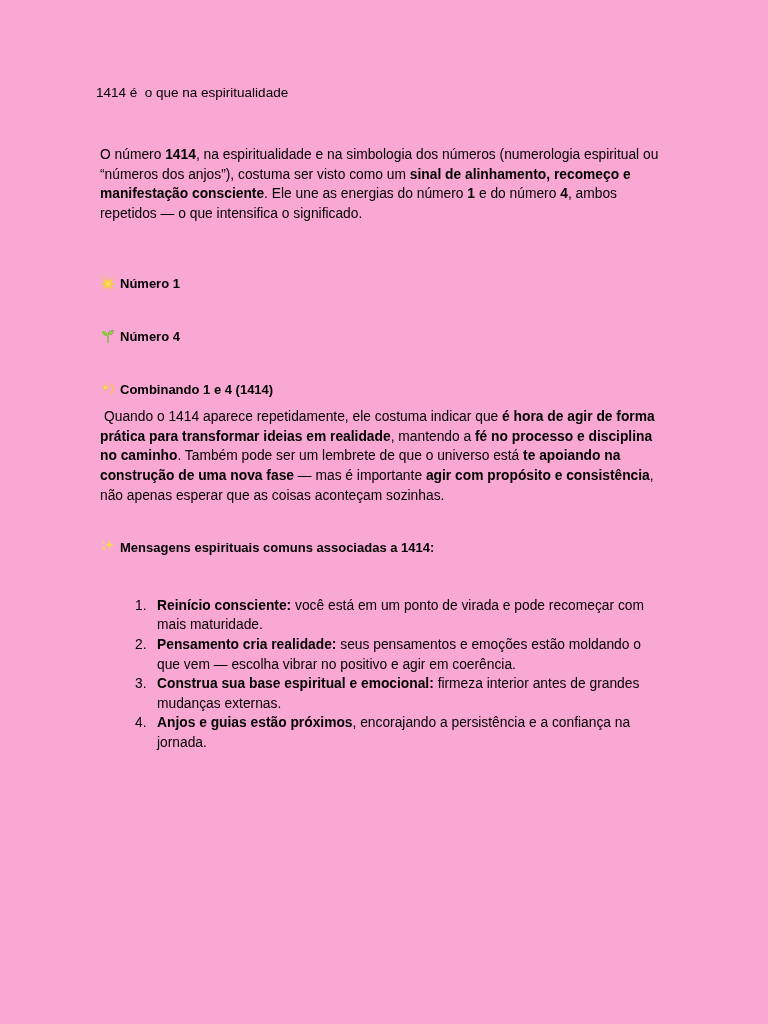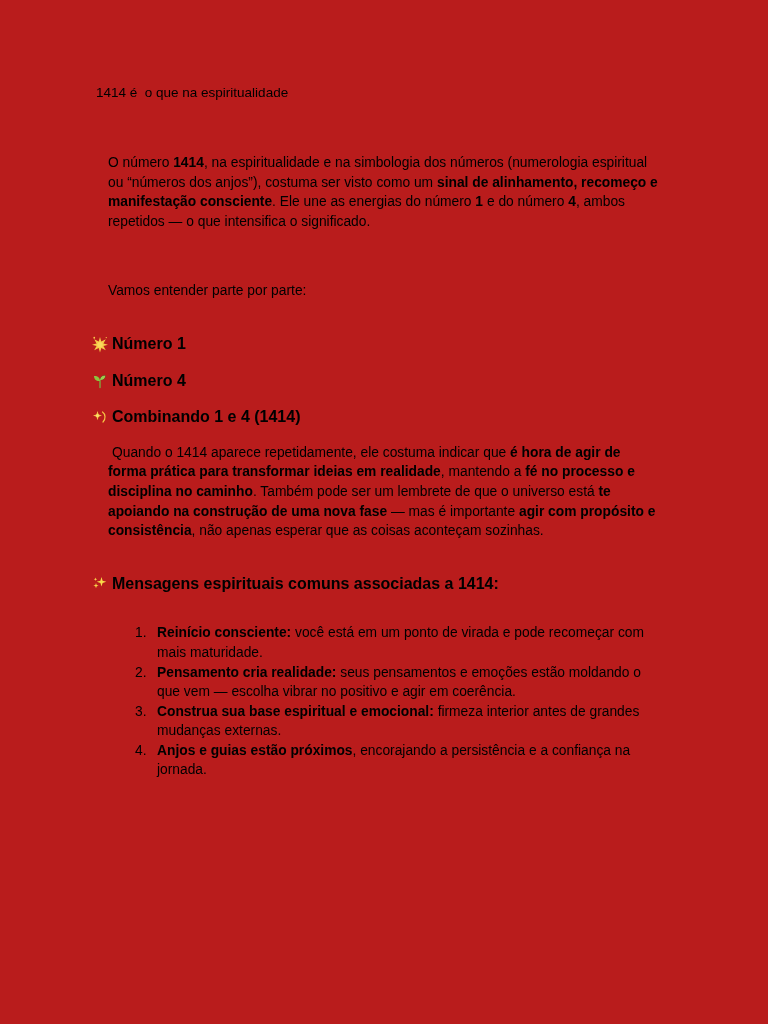--- a/index.html
+++ b/index.html
@@ -13,21 +13,21 @@
     height: 1024px;
     font-family: "Liberation Sans", sans-serif;
     color: #000000;
     -webkit-font-smoothing: antialiased;
   }
 
   .page {
     position: relative;
     width: 768px;
     height: 1024px;
-    background: #b91c1c;
+    background: #f9a8d4;
     overflow: hidden;
     box-sizing: border-box;
   }
 
   .doc-body {
     position: absolute;
     left: 92px;
     top: 84px;
     width: 586px;
   }
@@ -41,41 +41,41 @@
     margin: 0 0 0 4px;
     white-space: pre;
   }
 
   
   .para {
     font-size: 13.8px;
     line-height: 19.6px;
     font-weight: 400;
     color: #000;
-    margin: 16px;
+    margin: 8px;
     text-align: left;
   }
 
   .para b, .heading b {
     font-weight: 700;
   }
 
   
   .gap-intro   { height: 35px; }
   .gap-md      { height: 18px; }
   .gap-head    { height: 17px; }
   .gap-list    { height: 13px; }
 
   
   .heading {
-    font-size: 16px;
+    font-size: 13px;
     line-height: 19.6px;
     font-weight: 700;
     color: #000;
-    margin: 0;
+    margin: 8px;
     display: block;
   }
   .heading .emoji {
     display: inline-block;
     width: 16px;
     height: 15px;
     vertical-align: -2px;
     margin-right: 4px;
   }
   .heading .emoji svg {
@@ -130,21 +130,20 @@
   <div class="doc-body">
 
     <p class="doc-title">1414 é  o que na espiritualidade</p>
 
     <div class="gap-intro"></div>
 
     <p class="para"><span>O número </span><b>1414</b><span>, na espiritualidade e na simbologia dos números (numerologia espiritual ou “números dos anjos”), costuma ser visto como um </span><b>sinal de alinhamento, recomeço e manifestação consciente</b><span>. Ele une as energias do número </span><b>1</b><span> e do número </span><b>4</b><span>, ambos repetidos — o que intensifica o significado.</span></p>
 
     <div class="gap-md"></div>
 
-    <p class="para">Vamos entender parte por parte:</p>
 
     <div class="gap-head"></div>
 
     <p class="heading"><span class="emoji"><svg viewBox="0 0 32 30">
             <g fill="#F7C948">
               <polygon points="16,2 18.6,11.2 27.6,6.6 22.9,15.2 32,17.6 22.9,20 27.6,28.6 18.6,24 16,33 13.4,24 4.4,28.6 9.1,20 0,17.6 9.1,15.2 4.4,6.6 13.4,11.2"></polygon>
             </g>
             <circle cx="16" cy="17.6" r="5.4" fill="#FAD85E"></circle>
             <circle cx="4.5" cy="3.5" r="1.8" fill="#F7C948"></circle>
             <circle cx="28.5" cy="3.2" r="1.4" fill="#F7C948"></circle>

